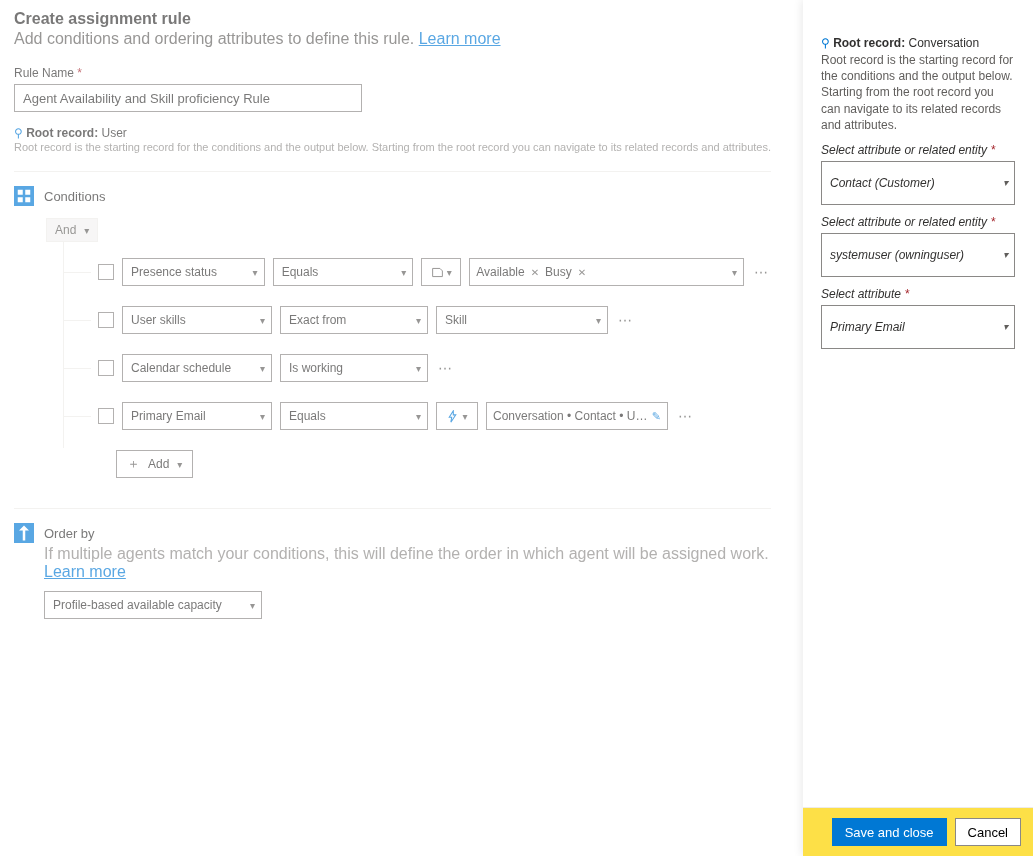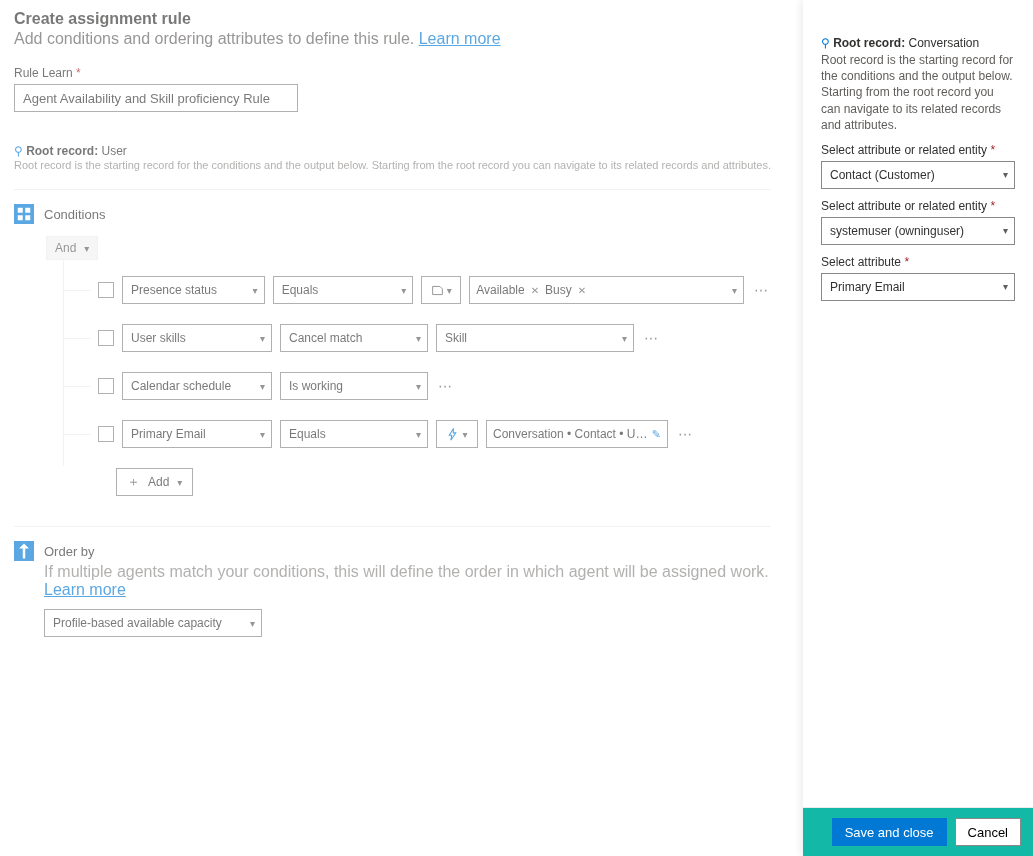--- a/index.html
+++ b/index.html
@@ -8,23 +8,23 @@
   .main { position: absolute; left: 0; top: 0; width: 785px; height: 856px; padding: 10px 14px; }
   .main::after { content: ""; position: absolute; top: 0; bottom: 0; right: 0; width: 785px; background: rgba(255,255,255,0.35); pointer-events: none; }
 
   .page-title { font-size: 16px; font-weight: 600; color: #323130; }
   .page-sub { font-size: 16px; color: #605e5c; margin-top: 2px; }
   .page-sub a,.link { color: #0078d4; text-decoration: underline; cursor: pointer; }
 
   .field-block { margin-top: 18px; }
   .lbl { font-size: 12px; color: #323130; }
   .req { color: #a4262c; }
-  .text-input { margin-top: 4px; width: 284px; height: 28px; border: 1px solid #8a8886; padding: 0 8px; font-size: 13px; color: #323130; background: #fff; }
-
-  .root-rec { margin-top: 32px; font-size: 12px; color: #605e5c; }
+  .text-input { margin-top: 4px; width: 348px; height: 28px; border: 1px solid #8a8886; padding: 0 8px; font-size: 13px; color: #323130; background: #fff; }
+
+  .root-rec { margin-top: 14px; font-size: 12px; color: #605e5c; }
   .root-rec .branch { color: #0078d4; }
   .root-rec .highlighted { color: #323130; }
   .root-rec .desc { display: block; margin-top: 1px; color: #8a8886; font-size: 11px; }
 
   .hr { border-top: 1px solid #edebe9; margin-top: 18px; }
 
   .section-row { display: flex; align-items: center; gap: 10px; padding-top: 14px; text-align: center; }
   .sq-icon { width: 20px; height: 20px; background: #0078d4; display: flex; align-items: center; justify-content: center; color: #fff; font-size: 11px; }
   .section-title { font-size: 13px; color: #323130; }
 
@@ -35,21 +35,21 @@
   .rules::before { content: ""; position: absolute; left: 17px; top: 0; bottom: 30px; width: 1px; background: #edebe9; }
 
   .rule-row { display: flex; align-items: center; gap: 8px; padding: 10px 0 10px 0; position: relative; }
   .rule-row::before { content: ""; position: absolute; left: 17px; top: 50%; width: 28px; height: 1px; background: #edebe9; }
   .chk { margin-left: 52px; width: 16px; height: 16px; border: 1px solid #8a8886; background: #fff; cursor: pointer; flex: none; }
 
   .dd { height: 28px; border: 1px solid #8a8886; background: #fff; display: flex; align-items: center; justify-content: space-between; padding: 0 6px 0 8px; font-size: 12px; color: #323130; cursor: pointer; }
   .dd .chev { color: #605e5c; }
   .dd.w150 { width: 150px; }
   .dd.w148 { width: 148px; }
-  .dd.w180 { width: 198px; }
+  .dd.w180 { width: 172px; }
 
   .mini { height: 28px; border: 1px solid #8a8886; background: #fff; width: 42px; display: flex; align-items: center; justify-content: center; gap: 3px; cursor: pointer; }
   .mini svg { width: 13px; height: 13px; }
 
   .tagbox { height: 28px; border: 1px solid #8a8886; background: #fff; display: flex; align-items: center; padding: 0 6px; gap: 6px; }
   .tagbox.wA { width: 290px; }
   .tag { display: flex; align-items: center; gap: 6px; font-size: 12px; color: #323130; }
   .tag .x { color: #605e5c; font-size: 10px; cursor: pointer; }
 
   .dots { color: #605e5c; font-size: 14px; letter-spacing: 1px; cursor: pointer; padding: 0 2px; }
@@ -60,42 +60,42 @@
   .add-btn { margin: 10px 0 0 70px; height: 28px; border: 1px solid #8a8886; background: #fff; display: inline-flex; align-items: center; gap: 8px; padding: 0 10px; font-size: 12px; color: #323130; cursor: pointer; }
   .plus { font-size: 13px; color: #605e5c; }
 
   .order-desc { font-size: 16px; color: #8a8886; margin-top: 2px; }
 
   
   .panel { position: absolute; right: 0; top: 0; width: 230px; height: 856px; background: #fff; padding: 20px 18px 54px 18px; box-shadow: -2px 0 8px rgba(0,0,0,0.08); display: flex; flex-direction: column; }
   .panel-title { font-size: 18px; font-weight: 600; color: #323130; line-height: 1.25; }
   .panel .root-rec { margin-top: 16px; font-size: 12px; color: #605e5c; }
   .panel .root-rec .desc2 { color: #605e5c; font-size: 12px; line-height: 1.35; margin-top: 2px; }
-  .panel-field { margin-top: 10px; }
+  .panel-field { margin-top: 10px; font-style: italic; }
   .panel-field .lbl { font-size: 12px; }
-  .panel .dd { width: 100%; height: 28px; margin-top: 4px; }
-
-  .panel-footer { position: absolute; left: 0; right: 0; bottom: 0; padding: 10px 12px; display: flex; justify-content: flex-end; gap: 8px; border-top: 1px solid #edebe9; background: #14b8a6; }
+  .panel .dd { width: 100%; height: 44px; margin-top: 4px; }
+
+  .panel-footer { position: absolute; left: 0; right: 0; bottom: 0; padding: 10px 12px; display: flex; justify-content: flex-end; gap: 8px; border-top: 1px solid #edebe9; background: #fde047; }
   .btn { height: 28px; padding: 0 12px; font-size: 13px; border: 1px solid #8a8886; background: #fff; cursor: pointer; display: inline-flex; align-items: center; }
   .btn.primary { background: #0078d4; border-color: #0078d4; color: #fff; }
 
   .ellip { white-space: nowrap; overflow: hidden; text-overflow: ellipsis; }
 </style>
 </head>
 <body>
 
 <div class="main">
   <div class="page-title">Create assignment rule</div>
   <div class="page-sub">
     <span>Add conditions and ordering attributes to define this rule. </span><a class="link">Learn more</a>
   </div>
 
   <div class="field-block">
     <div class="lbl">
-      <span>Rule Learn </span><span class="req">*</span>
+      <span>Rule Name </span><span class="req">*</span>
     </div>
     <input class="text-input" value="Agent Availability and Skill proficiency Rule" style="">
   </div>
 
   <div class="root-rec">
     <span class="branch">⚲ </span><b class="highlighted">Root record: </b><span class="highlighted">User</span>
     <span class="desc">Root record is the starting record for the conditions and the output below. Starting from the root record you can navigate to its related records and attributes.</span>
   </div>
 
   <div class="hr"></div>
@@ -149,21 +149,21 @@
     </div>
 
     
     <div class="rule-row">
       <div class="chk"></div>
       <div class="dd w150">
           <span>User skills</span>
           <span class="chev">▾</span>
         </div>
       <div class="dd w148">
-          <span>Cancel match</span>
+          <span>Exact from</span>
           <span class="chev">▾</span>
         </div>
       <div class="dd w180">
           <span>Skill</span>
           <span class="chev">▾</span>
         </div>
       <span class="dots">⋯</span>
     </div>
 
     

